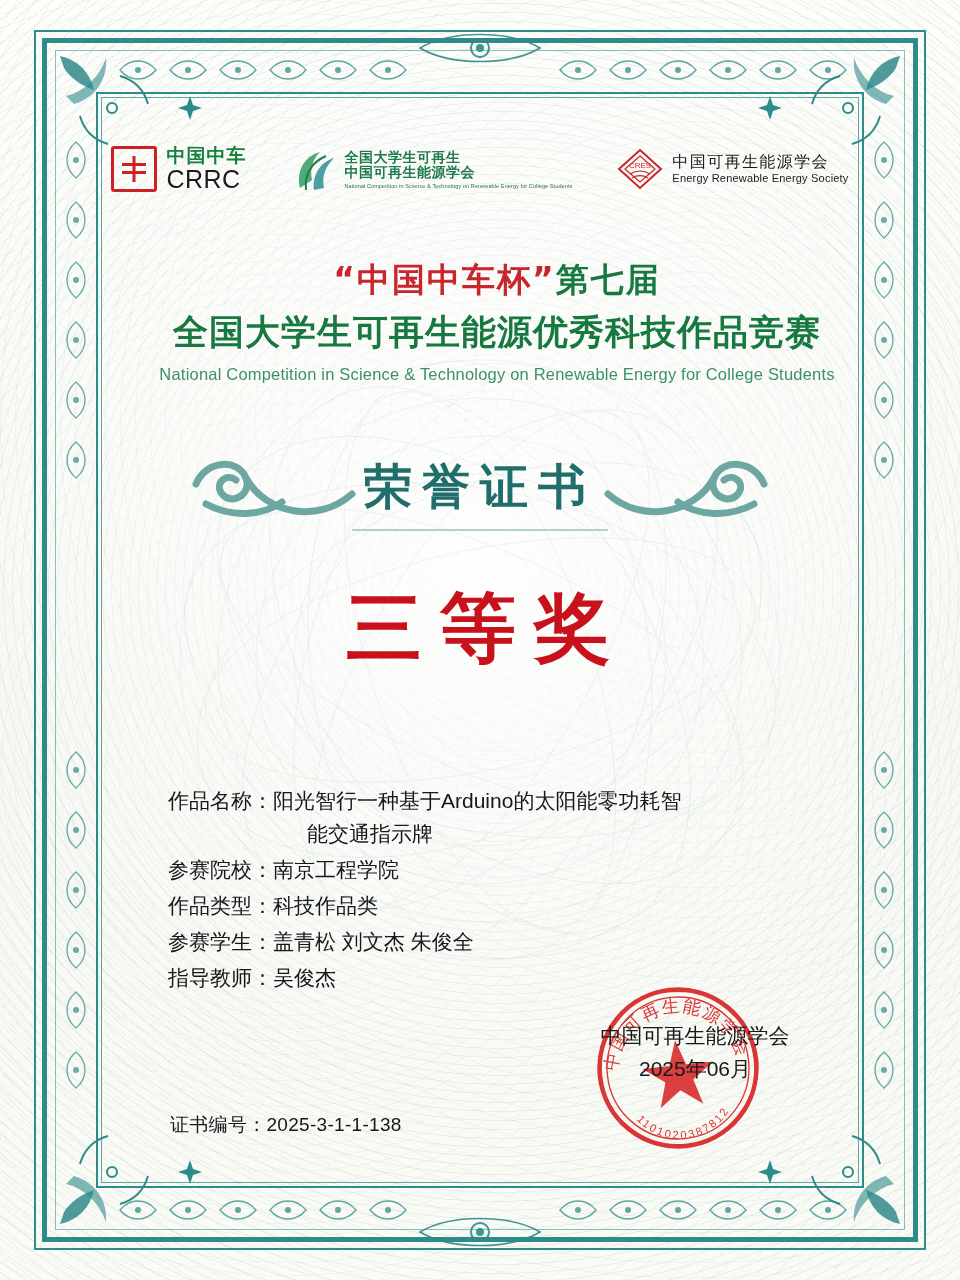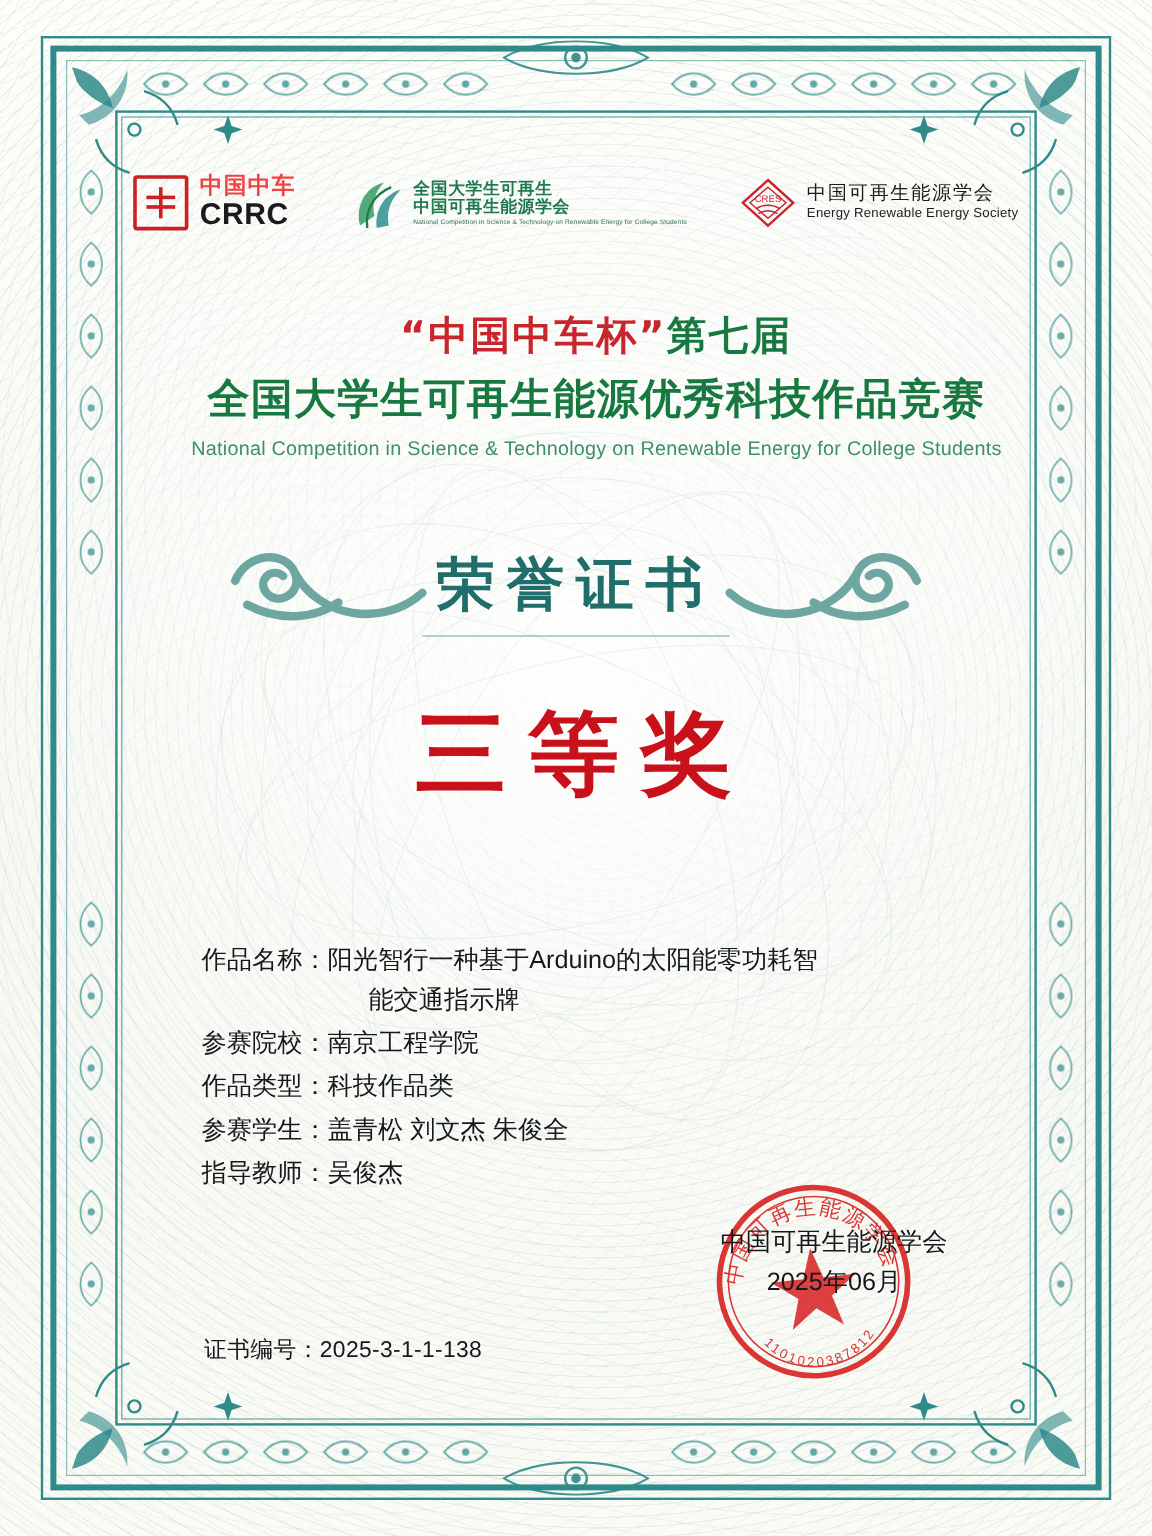--- a/index.html
+++ b/index.html
@@ -107,28 +107,28 @@
     left: 8px; right: 8px; top: 14px;
     height: 3px;
     background: #cc1f26;
     box-shadow: 0 8px 0 0 #cc1f26;
   }
   .crrc-text {
     line-height: 1.06;
   }
   .crrc-cn {
     font-size: 19px;
-    color: #ef4444;
+    color: #15803d;
     letter-spacing: 1px;
     font-weight: 700;
   }
   .crrc-en {
     font-size: 25px;
     color: #1b1b1b;
-    font-weight: 700;
+    font-weight: 400;
     letter-spacing: 0.5px;
   }
 
   .logo-comp {
     display: flex;
     align-items: center;
     gap: 6px;
   }
   .comp-mark {
     width: 48px; height: 46px;

